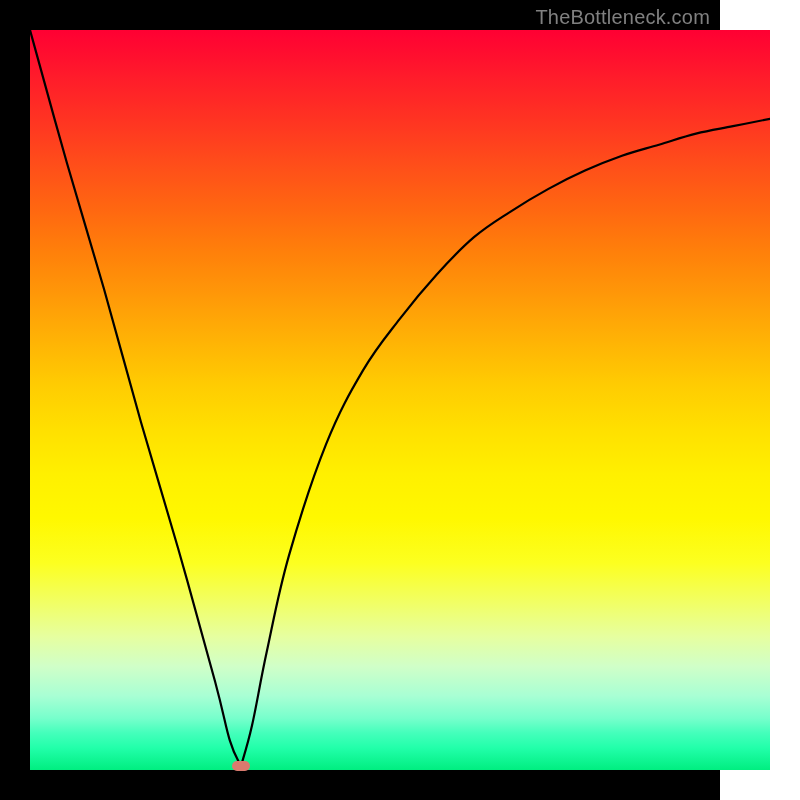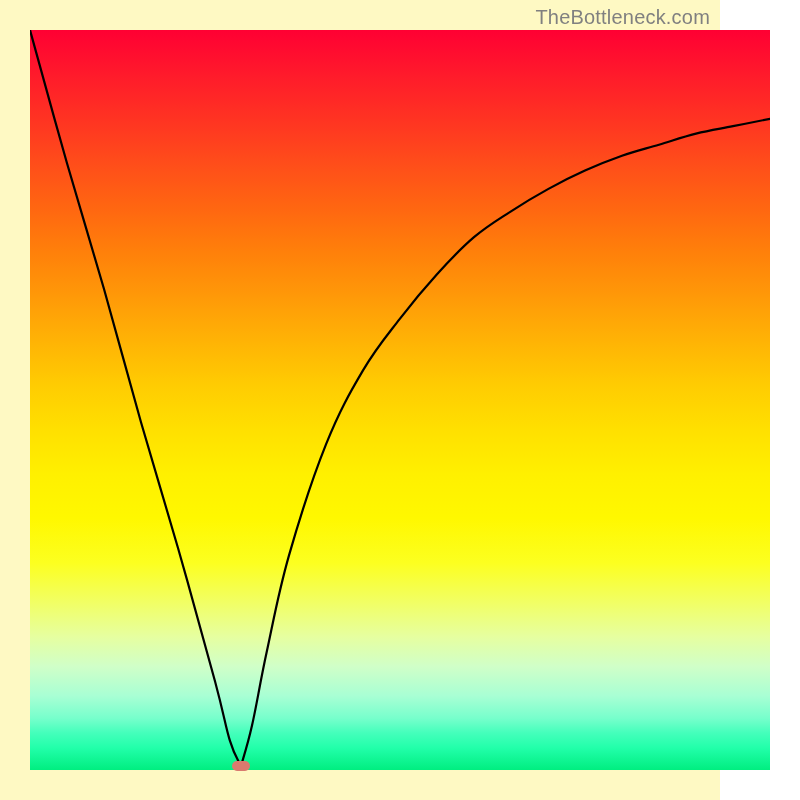--- a/index.html
+++ b/index.html
@@ -7,21 +7,21 @@
     padding: 0;
     width: 800px;
     height: 800px;
     overflow: hidden;
     font-family: Arial, Helvetica, sans-serif;
   }
   .frame {
     position: relative;
     width: 720px;
     height: 800px;
-    background: #fef9c3;
+    background: #000000;
   }
   .plot-area {
     position: absolute;
     top: 30px;
     left: 30px;
     width: 740px;
     height: 740px;
     background: linear-gradient(to bottom,
       #ff0033 0%,
       #ff1a2b 6%,

